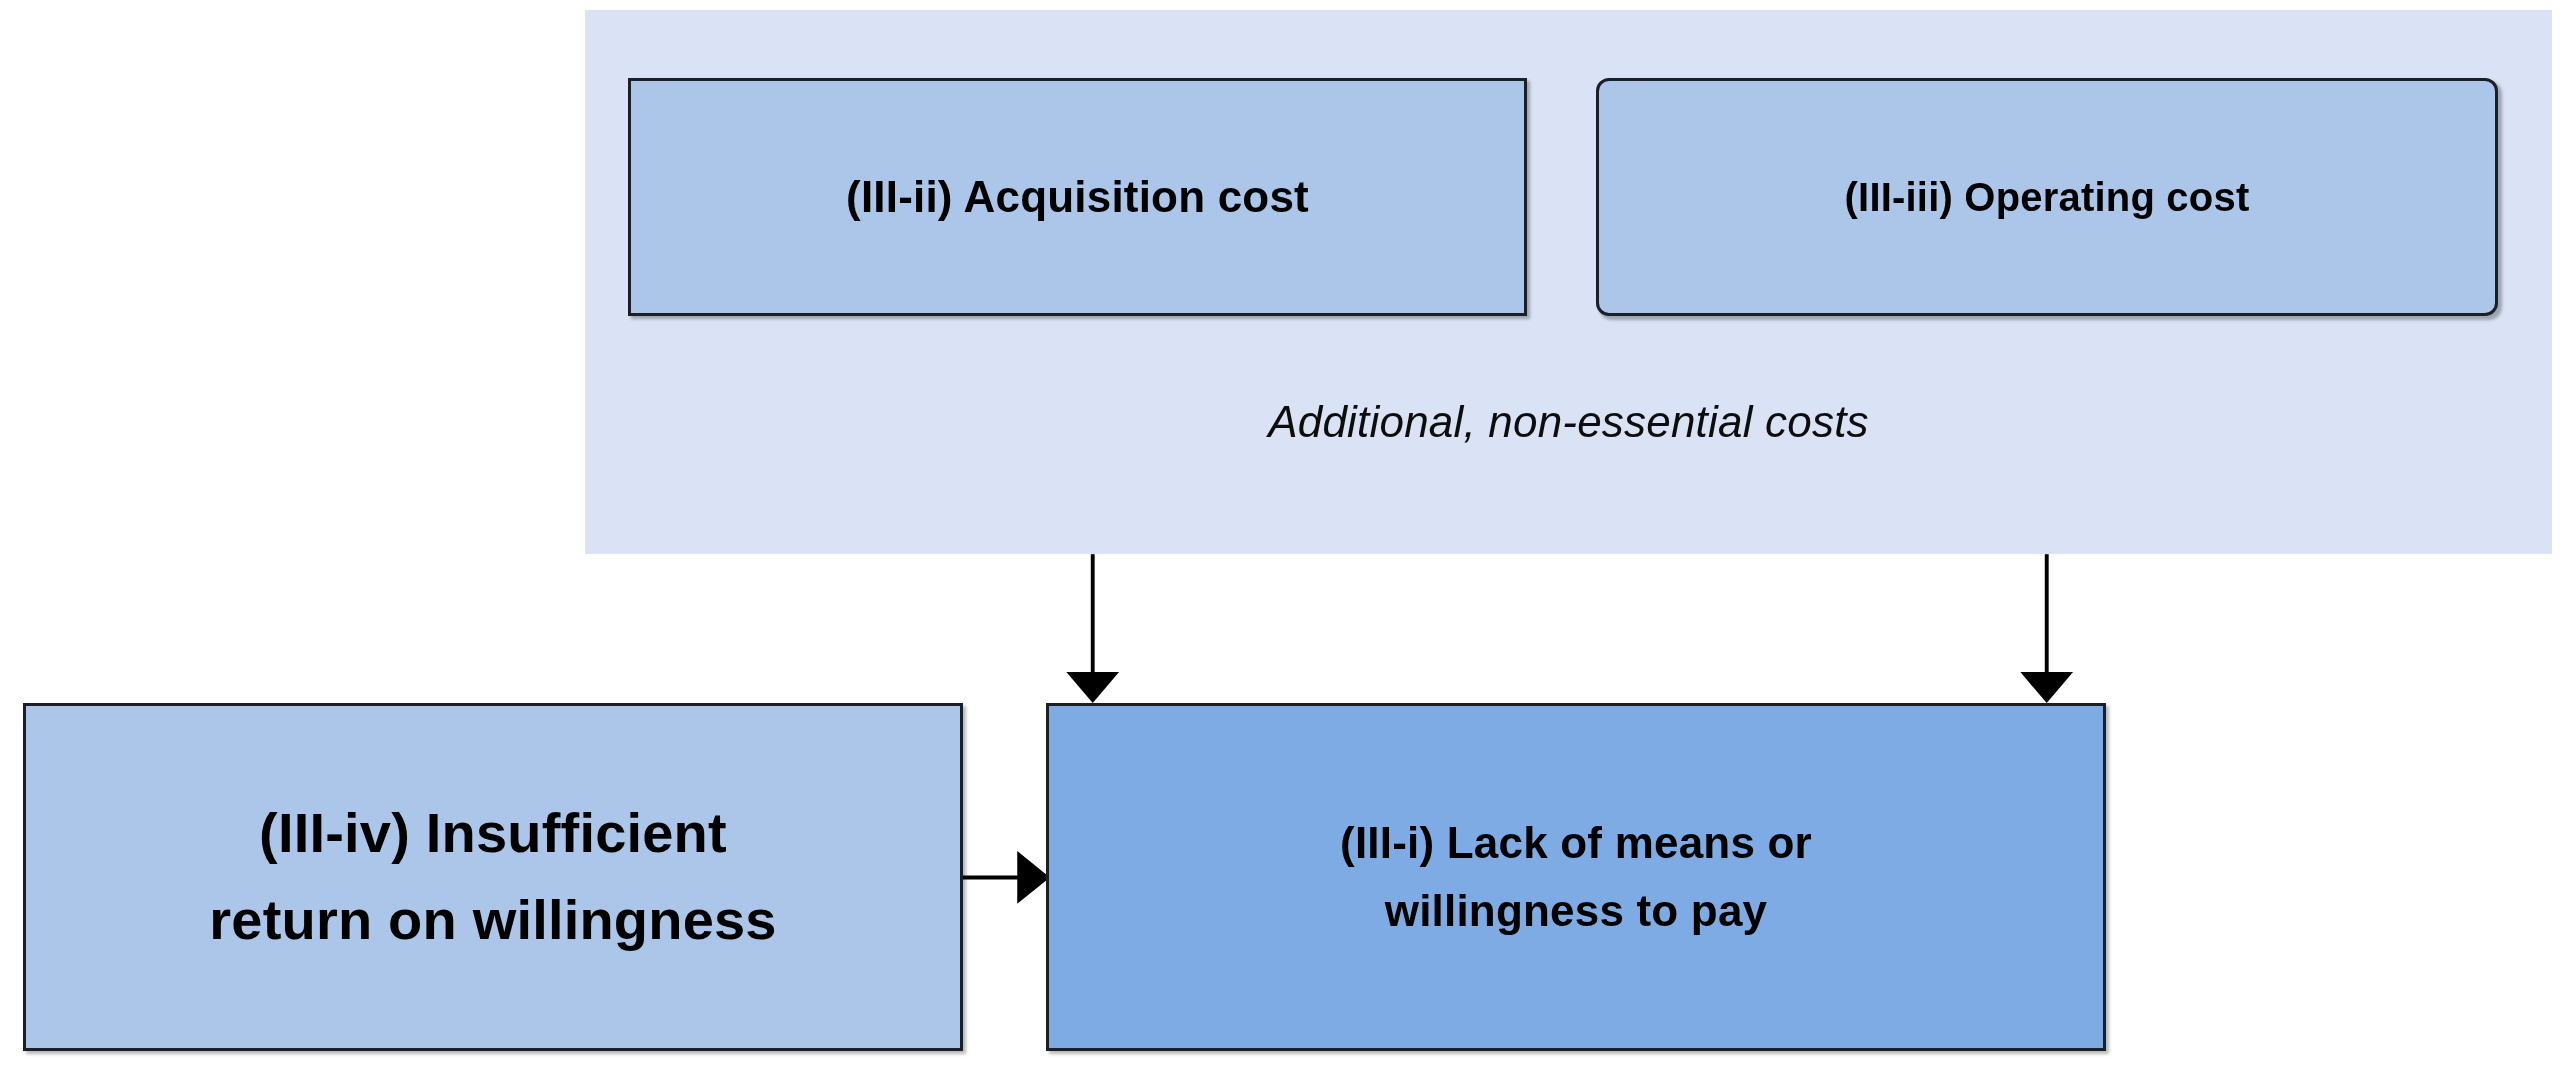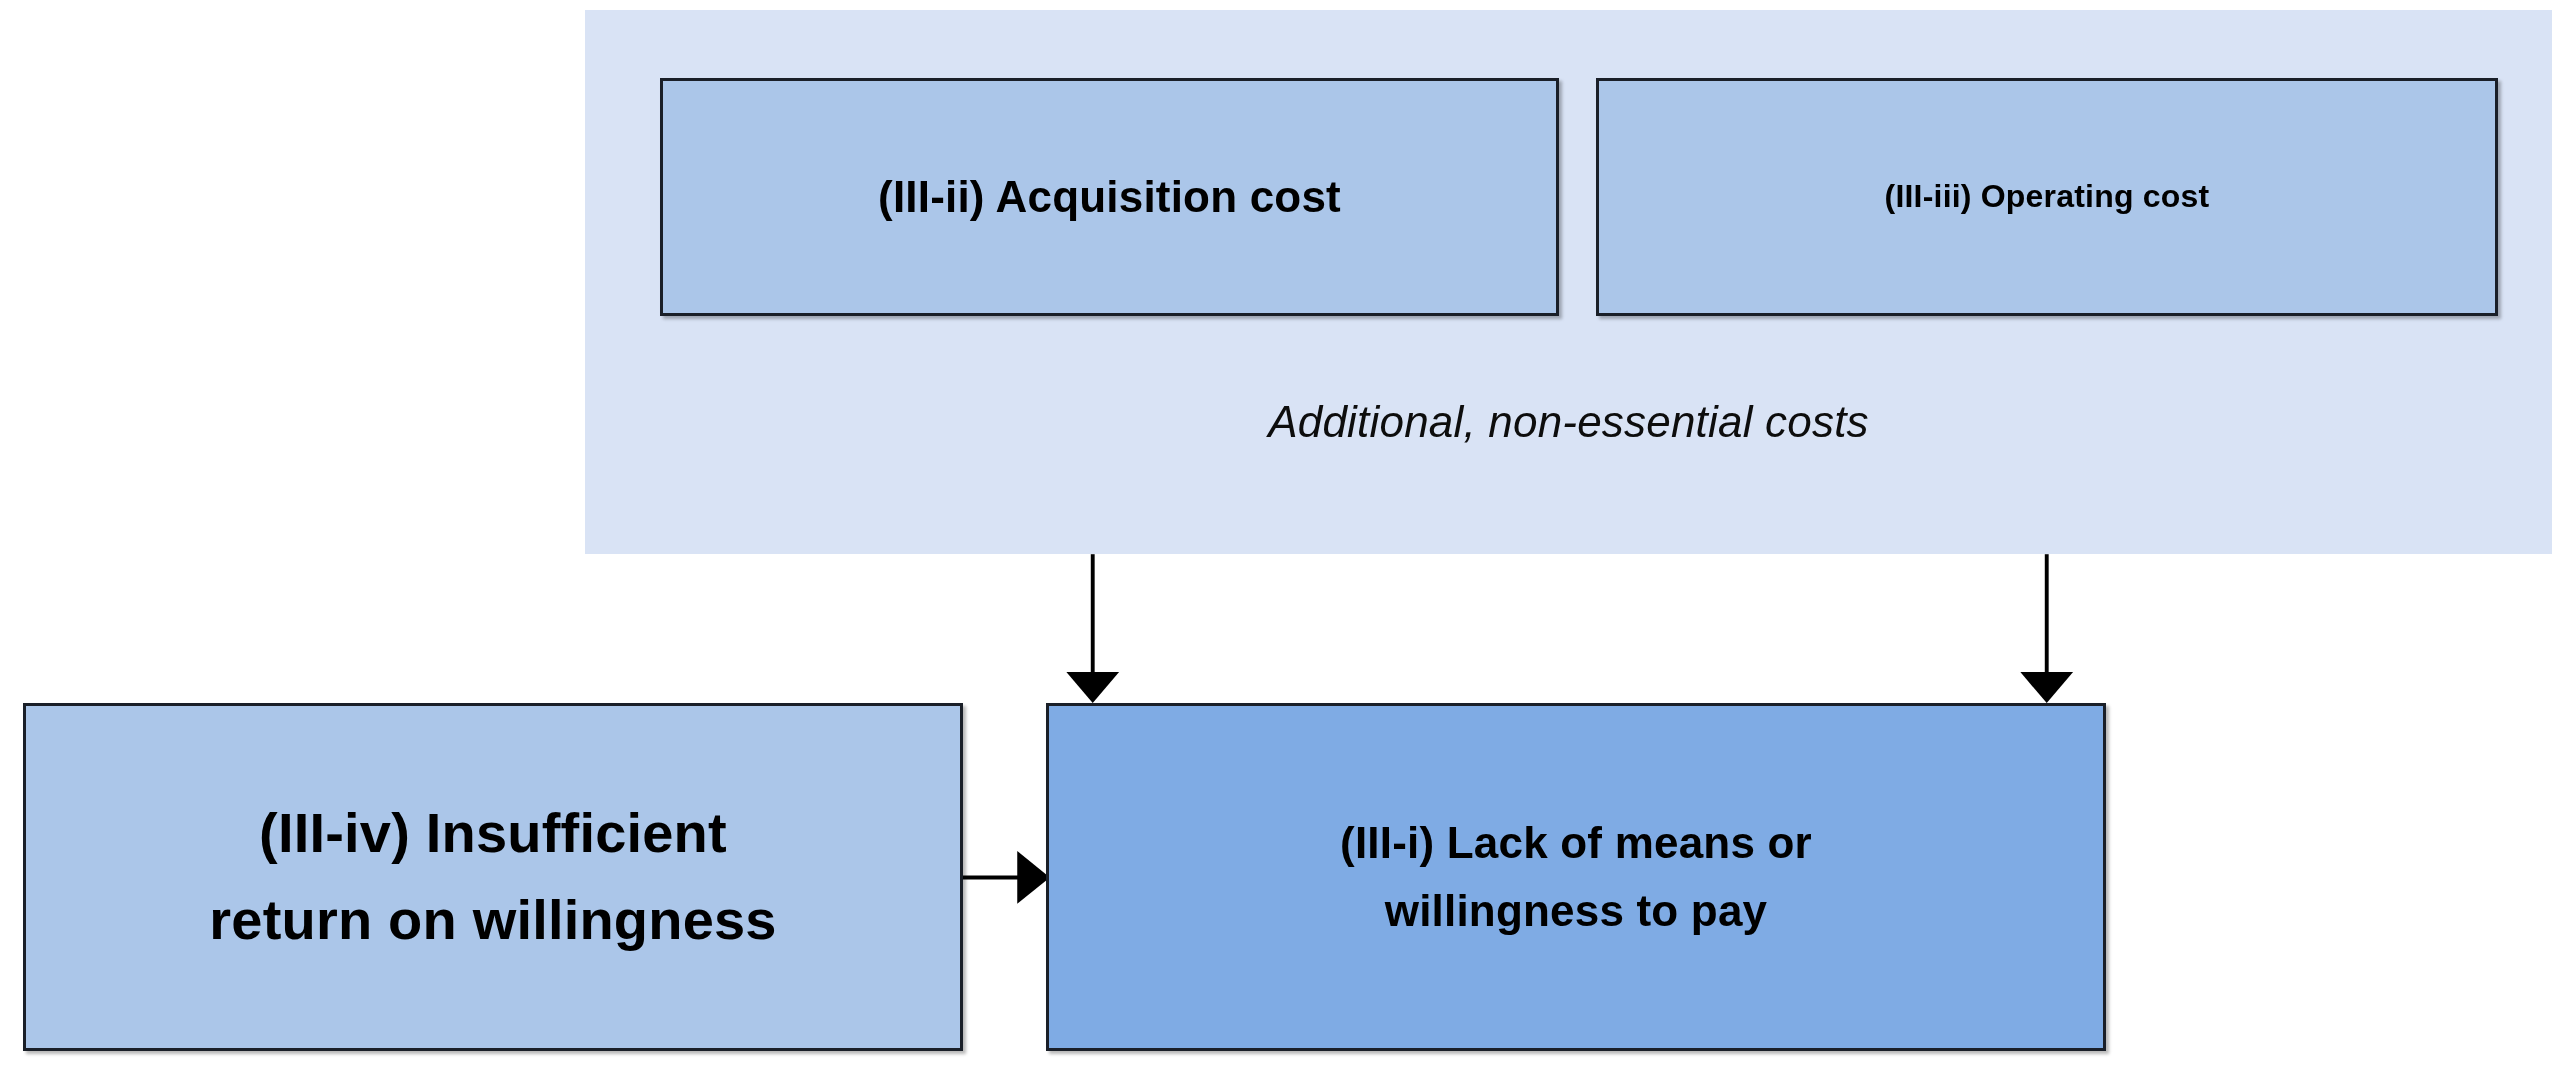--- a/index.html
+++ b/index.html
@@ -46,32 +46,33 @@
 
   .node-label {
     display: block;
     width: 100%;
     line-height: 1.55;
     letter-spacing: 0.2px;
   }
 
   
   #node-acq {
-    left: 660px;
+    left: 628px;
     top: 78px;
     width: 899px;
     height: 238px;
     font-size: 44px;
   }
   #node-op {
     left: 1596px;
     top: 78px;
     width: 902px;
     height: 238px;
-    font-size: 32px;
+    font-size: 40px;
+    border-radius: 13px;
   }
 
   
   .panel-caption {
     position: absolute;
     left: 585px;
     top: 397px;
     width: 1967px;
     text-align: center;
     font-size: 44px;

